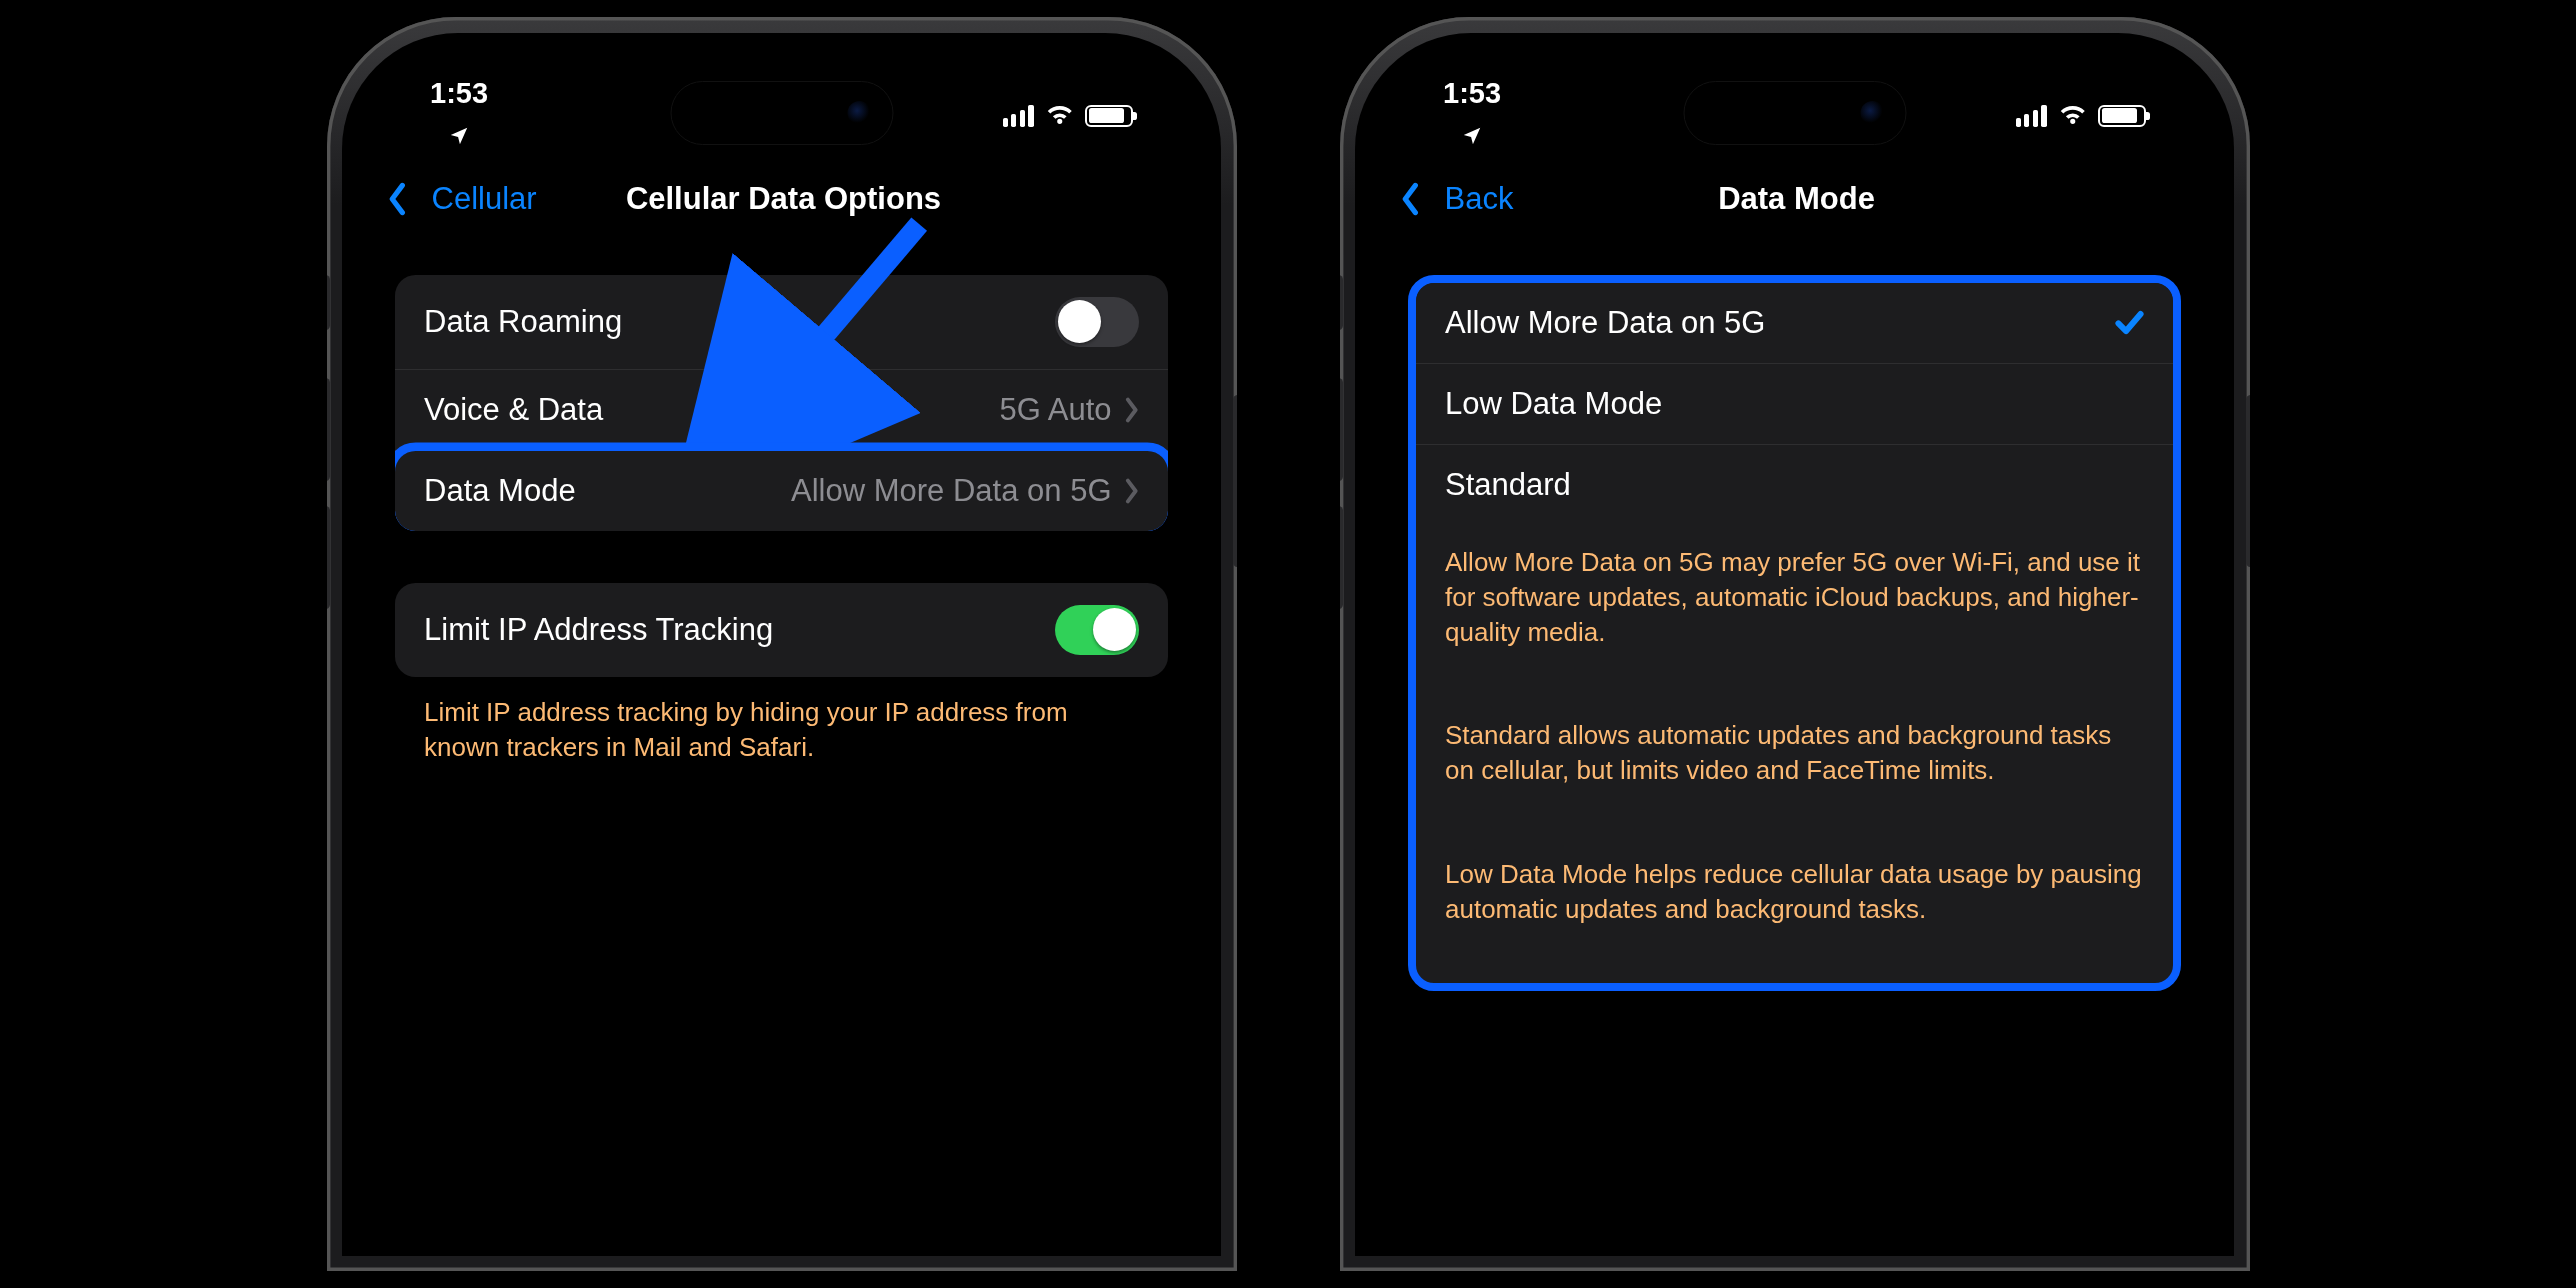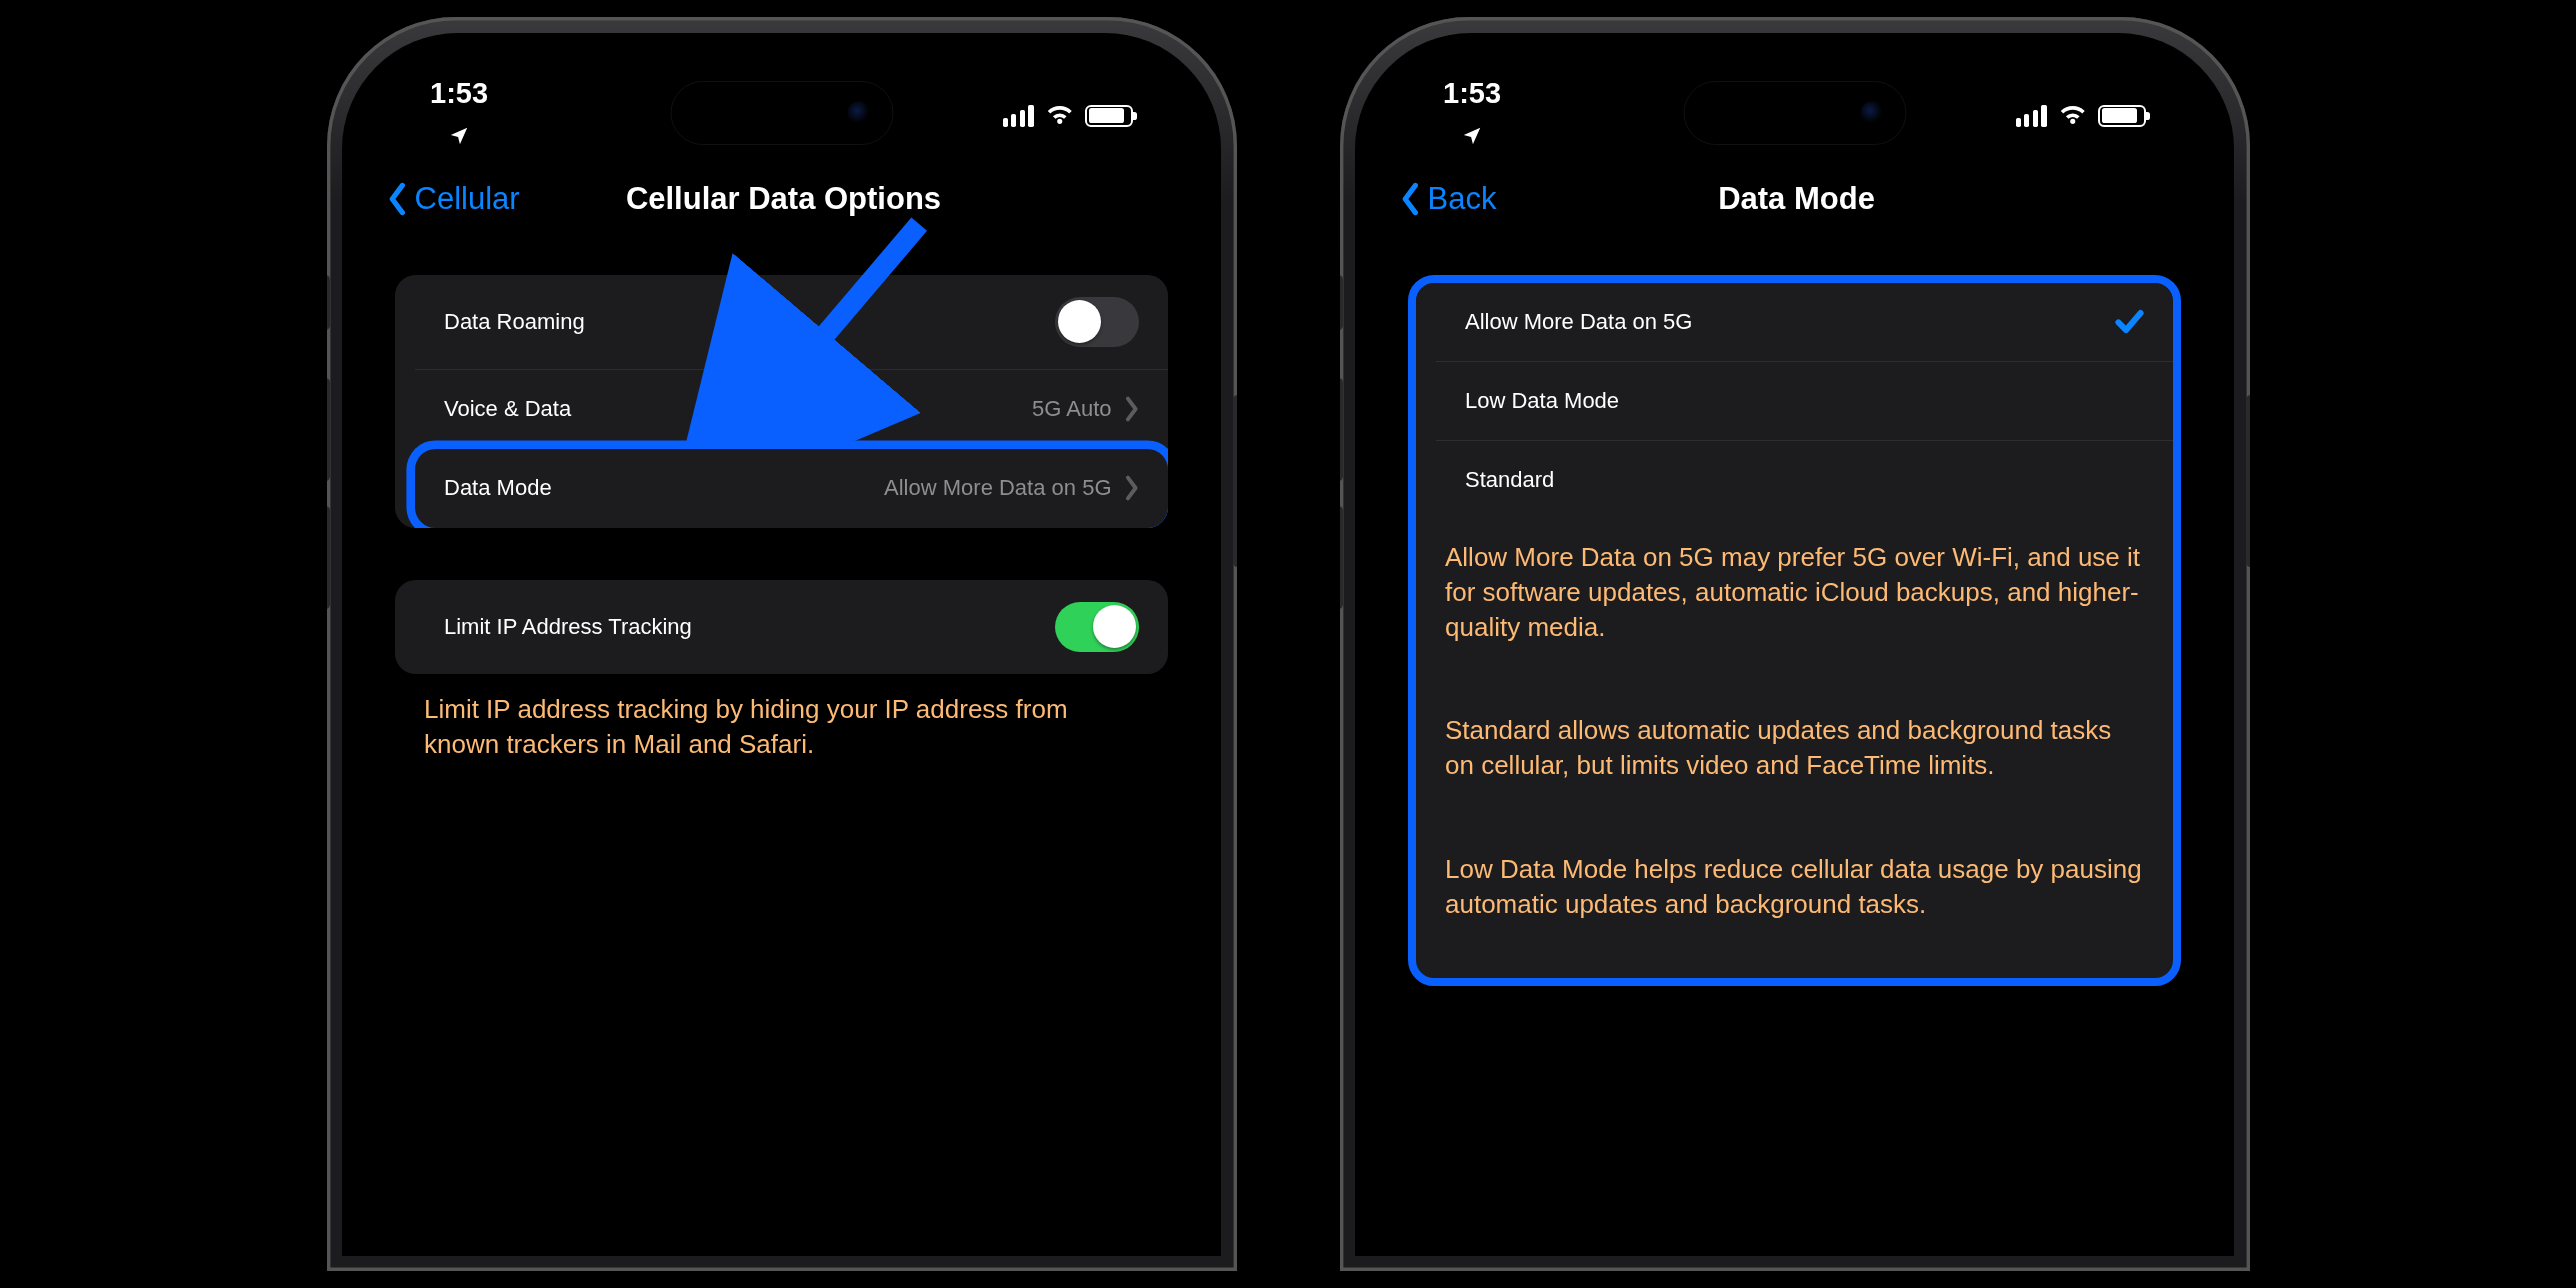--- a/index.html
+++ b/index.html
@@ -78,33 +78,32 @@
   .battery{width:48px;height:22px;border:2.6px solid #fff;border-radius:6px;position:relative}
   .battery::after{content:"";position:absolute;right:-6px;top:5.2px;width:4.3px;height:8.6px;background:#fff;border-radius:0 2.6px 2.6px 0}
   .battery .fill{position:absolute;left:1.7px;top:1.7px;bottom:1.7px;width:80%;background:#fff;border-radius:2.6px}
 
   
   .nav {
     position:absolute; top:129px; left:0; right:0;
     display:flex; align-items:center; padding:0 26px;
     font-size:31px;
   }
-  .nav .back{color:#0a84ff; display:flex; align-items:center; gap:7px; font-weight:400}
+  .nav .back{color:#0a84ff; display:flex; align-items:center; gap:24px; font-weight:400}
   .nav .back svg{width:20.6px;height:34px;fill:none;stroke:#0a84ff;stroke-width:6;stroke-linecap:round;stroke-linejoin:round}
   .nav .title{position:absolute; left:4px; right:0; text-align:center; font-weight:600; pointer-events:none}
 
   
   .content{ position:absolute; top:223px; left:34px; right:34px; }
 
   .group{ background:#1c1c1e; border-radius:20.6px; overflow:hidden; margin-bottom:52px;}
   .row{
     display:flex; align-items:center; justify-content:space-between;
-    padding:22px 29px; font-size:22px; min-height:79px;
+    padding:22px 29px; font-size:31px; min-height:79px;
     border-bottom:0.9px solid #2e2e30;
-    margin-left:20px;
   }
   .row:last-child{border-bottom:none}
   .row .label{color:#fff}
   .row .value{color:#8d8d92; display:flex; align-items:center; gap:12px}
   .chevron{width:15.5px;height:26px}
   .chevron path{stroke:#5b5b60;stroke-width:6;fill:none;stroke-linecap:round;stroke-linejoin:round}
 
   
   .toggle{width:84px;height:50px;border-radius:34px;position:relative;transition:.2s}
   .toggle .knob{position:absolute;top:3.4px;width:43px;height:43px;border-radius:50%;background:#fff;box-shadow:0 1.7px 3.4px rgba(0,0,0,.4)}

